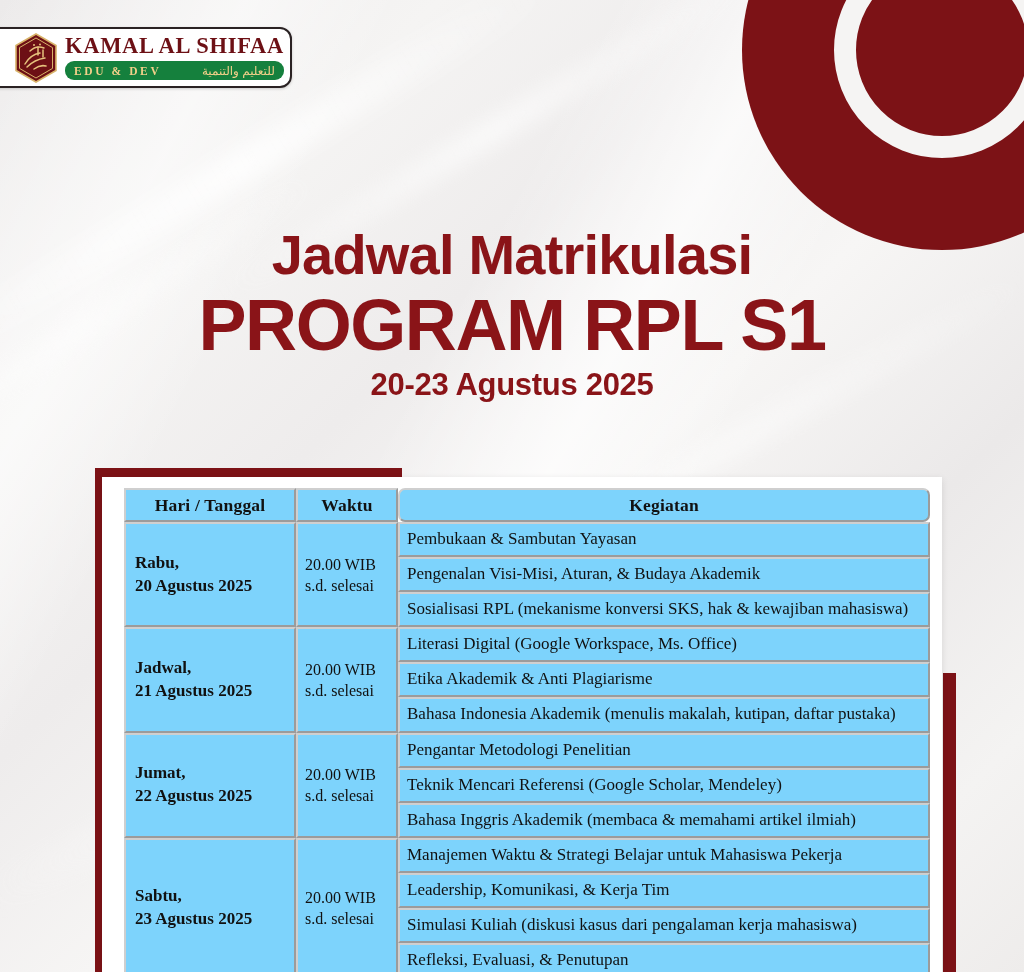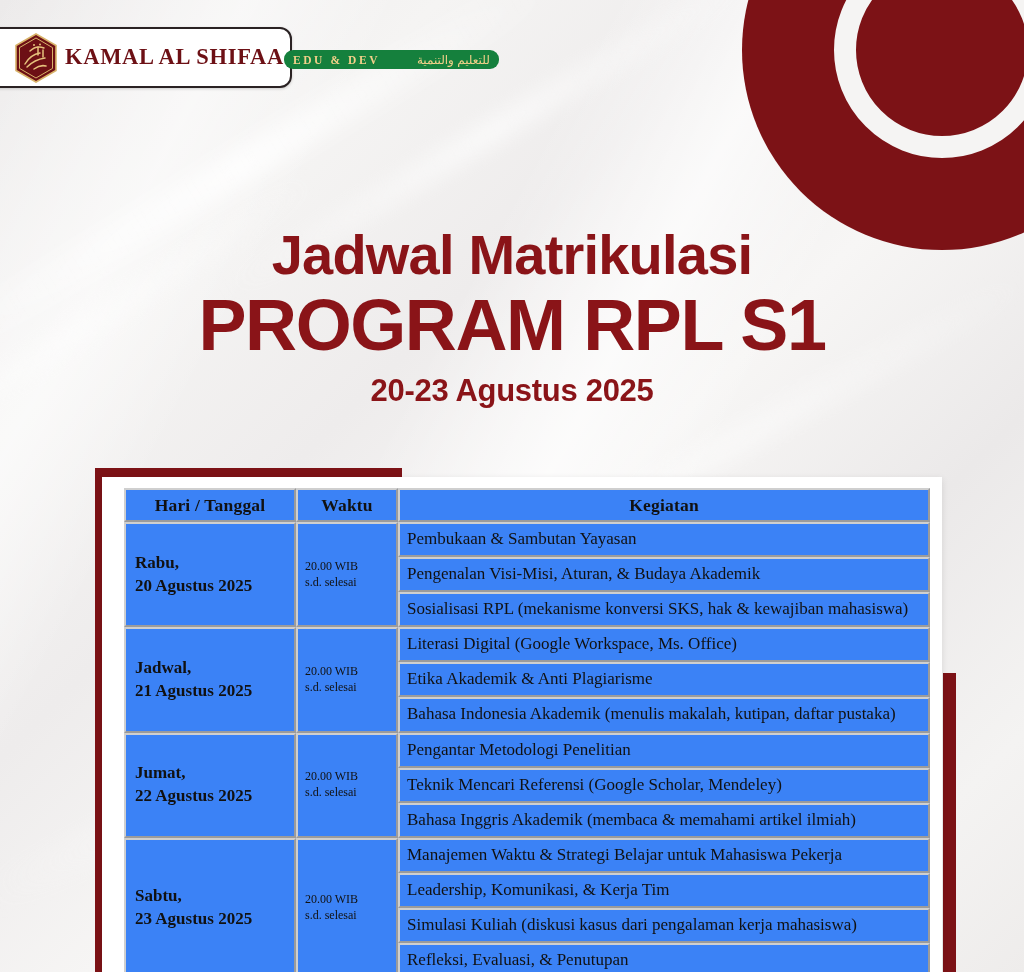--- a/index.html
+++ b/index.html
@@ -91,21 +91,21 @@
     height: 61px;
     background: #ffffff;
     border: 2px solid #2a2223;
     border-radius: 12px;
     display: flex;
     align-items: center;
     padding-left: 26px;
     box-shadow: 0 1px 3px rgba(0,0,0,.18);
   }
   .logo-mark { width: 44px; height: 50px; flex: 0 0 44px; margin-right: 7px; }
-  .logo-text { display: flex; flex-direction: row; justify-content: space-between; }
+  .logo-text { display: flex; flex-direction: column; justify-content: space-between; }
   .logo-title {
     font-family: "Liberation Serif", serif;
     font-weight: bold;
     font-size: 22.5px;
     letter-spacing: 0.7px;
     color: #6d1015;
     line-height: 1;
     white-space: nowrap;
   }
   .logo-sub {
@@ -154,21 +154,21 @@
     font-size: 72px;
     font-weight: bold;
     letter-spacing: -1.4px;
     line-height: 1.06;
     margin-top: 2px;
   }
   .hl-3 {
     font-size: 31px;
     font-weight: bold;
     letter-spacing: -0.3px;
-    margin-top: 10px;
+    margin-top: 4px;
   }
 
   
   .accent-top {
     position: absolute;
     left: 95px;
     top: 468px;
     width: 307px;
     height: 13px;
     background: #7c1216;
@@ -208,47 +208,47 @@
     border-spacing: 0;
     font-family: "Liberation Serif", serif;
     color: #111111;
     table-layout: fixed;
   }
 
   table.schedule td, table.schedule th {
     border: 2px solid #9b9b9b;
     border-top-color: #cfcfcf;
     border-left-color: #cfcfcf;
-    background: #3b82f6;
+    background: #7dd3fc;
     vertical-align: middle;
   }
 
   th.col-hari  { width: 172px; }
   th.col-waktu { width: 102px; margin-top: 8px; }
-  th.col-keg   { width: 532px; }
+  th.col-keg   { width: 532px; border-radius: 7px; }
 
   table.schedule thead th {
     text-align: center;
     font-weight: bold;
     font-size: 17.5px;
     letter-spacing: 0.2px;
     height: 34px;
     padding: 2px 4px;
   }
 
   td.day {
     text-align: left;
     font-weight: bold;
     font-size: 17px;
     line-height: 1.35;
     padding: 4px 0 4px 9px;
   }
   td.time {
     text-align: left;
-    font-size: 12px;
+    font-size: 16px;
     line-height: 1.32;
     padding: 4px 0 4px 7px;
     white-space: nowrap;
   }
   td.act {
     text-align: left;
     font-size: 17px;
     line-height: 1.3;
     padding: 4px 5px 5px 7px;
     height: 30px;

